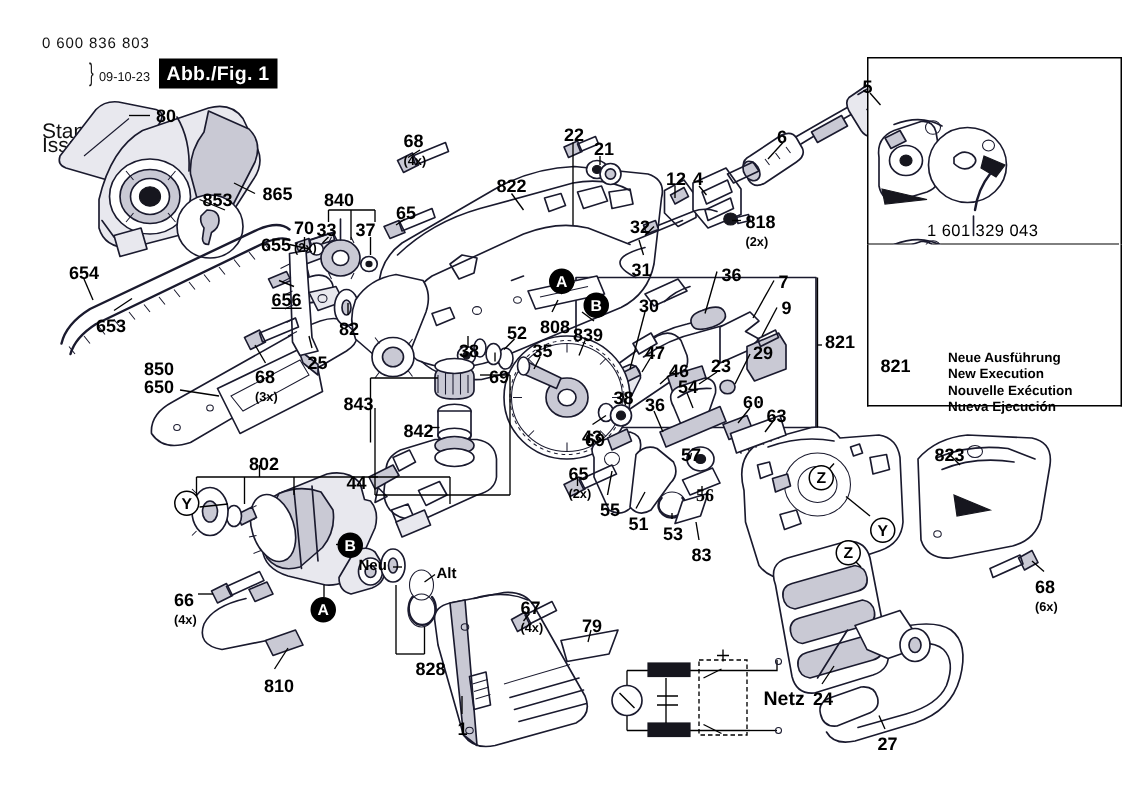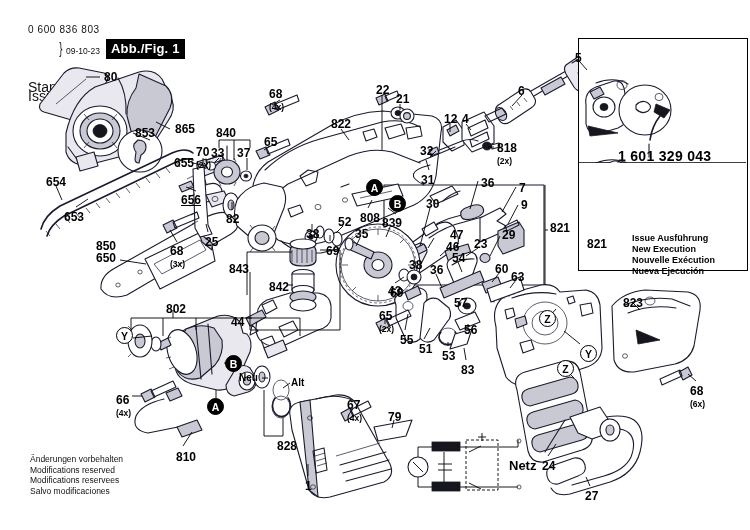--- a/index.html
+++ b/index.html
@@ -47,21 +47,21 @@
   
   .legend-outer{
     position:absolute;border:1.4px solid #000;background:#fff;
   }
   .legend-txt{
     position:absolute;
     font-size:9px;font-weight:bold;line-height:11px;color:#000;
     white-space:nowrap;
   }
   .legend-pn{
-    position:absolute;font-size:14px;font-weight:bold;color:#000;
+    position:absolute;font-size:11px;font-weight:normal;color:#000;
     white-space:nowrap;letter-spacing:.3px;
   }
   
   .lbl{
     position:absolute;
     font-size:12px;font-weight:bold;color:#000;
     white-space:nowrap;line-height:12px;
   }
   .lbl.plain{font-weight:bold;font-size:10px;}
   
@@ -92,26 +92,20 @@
 
   <div class="hdr-code">0 600 836 803</div>
   <div class="hdr-stand">
     <span>Stand</span><br>
     <span>Issue</span>
   </div>
   <div class="hdr-brace">}</div>
   <div class="hdr-date">09-10-23</div>
   <div class="hdr-fig">Abb./Fig. 1</div>
 
-  <div class="footer">
-    <div>Änderungen vorbehalten</div>
-    <div>Modifications reserved</div>
-    <div>Modifications reservees</div>
-    <div>Salvo modificaciones</div>
-  </div>
 
   <svg class="art" viewBox="0 0 750 530">
 
     <g>
       <path class="fillg" d="M40 104 L64 73 Q70 67 79 68 L104 73 Q110 75 107 81 L86 117 Q82 122 75 121 L44 112 Q38 110 40 104 Z"></path>
       <path class="sth" d="M56 104 L86 79"></path>
     </g>
 
     <g>
       <path class="fillg" d="M66 133 Q74 99 95 87 L139 72 Q154 68 162 79 L172 100 Q176 110 168 121 L152 146 Q148 152 138 152 L88 165 Q70 166 66 152 Z"></path>
@@ -555,21 +549,21 @@
       <path class="fillk" d="M640 184 L654 180 L657 187 L643 191 Z"></path>
       <path class="fillk" d="M638 198 L653 198 L653 194 L660 200 L653 206 L653 202 L638 202 Z"></path>
       <path class="stth" d="M638 190 Q630 198 628 210"></path>
       <ellipse class="sth" cx="648" cy="172" rx="4" ry="3.6"></ellipse>
       <path class="st" d="M597 216 L597 230"></path>
     </g>
   </svg>
 
   <div class="legend-outer" style="left:578px;top:163px;width:168px;height:107px;border-top:none;"></div>
   <div class="legend-txt" style="left:632px;top:233px;">
-    <div>Issue Ausführung</div>
+    <div>Neue Ausführung</div>
     <div>New Execution</div>
     <div>Nouvelle Exécution</div>
     <div>Nueva Ejecución</div>
   </div>
   <div class="lbl" style="left:587px;top:238px;">821</div>
 
   <svg class="art" viewBox="0 0 750 530">
     <g class="led">
 
       <path d="M86 77 L100 77"></path>
@@ -875,21 +869,21 @@
       </div>
       <div class="lbl" style="left: 521px; top: 199px;">
         <div>9</div>
       </div>
       <div class="lbl" style="left: 474px; top: 238px;">
         <div>23</div>
       </div>
       <div class="lbl" style="left: 502px; top: 229px;">
         <div>29</div>
       </div>
-      <div class="lbl" style="left: 430px; top: 229px; padding-left: 20px;">
+      <div class="lbl" style="left: 430px; top: 229px;">
         <div>47</div>
       </div>
       <div class="lbl" style="left: 446px; top: 241px;">
         <div>46</div>
       </div>
       <div class="lbl" style="left: 550px; top: 222px;">
         <div>821</div>
       </div>
       <div class="lbl" style="left: 345px; top: 285px; padding-left: 43px;">
         <div>43</div>
@@ -902,30 +896,30 @@
       </div>
       <div class="lbl" style="left: 231px; top: 316px;">
         <div>44</div>
       </div>
       <div class="lbl" style="left: 452px; top: 252px;">
         <div>54</div>
       </div>
       <div class="lbl" style="left: 430px; top: 264px;">
         <div>36</div>
       </div>
-      <div class="lbl" style="left: 495px; top: 263px;">
+      <div class="lbl" style="left: 495px; top: 263px; font-family: Liberation Mono, monospace;">
         <div>60</div>
       </div>
       <div class="lbl" style="left: 511px; top: 271px;">
         <div>63</div>
       </div>
       <div class="lbl" style="left: 454px; top: 297px;">
         <div>57</div>
       </div>
-      <div class="lbl" style="left: 464px; top: 324px;">
+      <div class="lbl" style="left: 464px; top: 324px; font-family: Liberation Serif, serif;">
         <div>56</div>
       </div>
       <div class="lbl" style="left: 442px; top: 350px;">
         <div>53</div>
       </div>
       <div class="lbl" style="left: 461px; top: 364px;">
         <div>83</div>
       </div>
       <div class="lbl" style="left: 419px; top: 343px;">
         <div>51</div>

